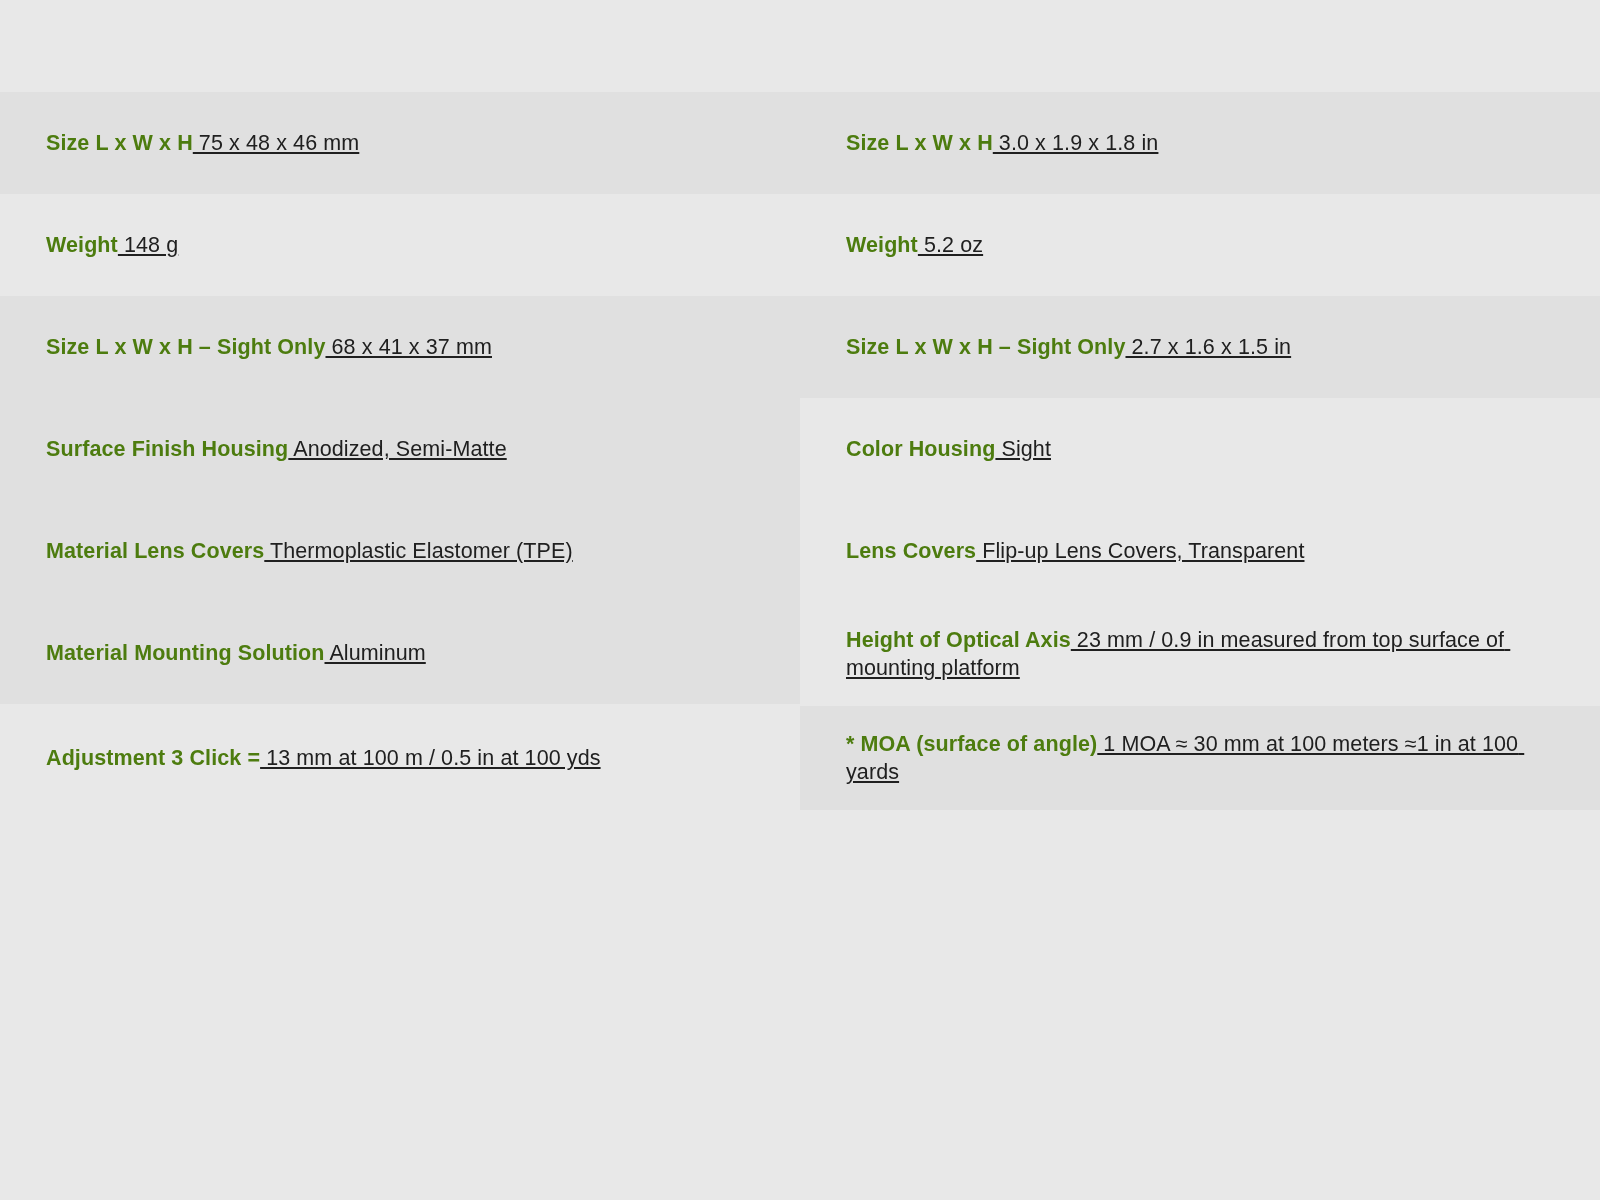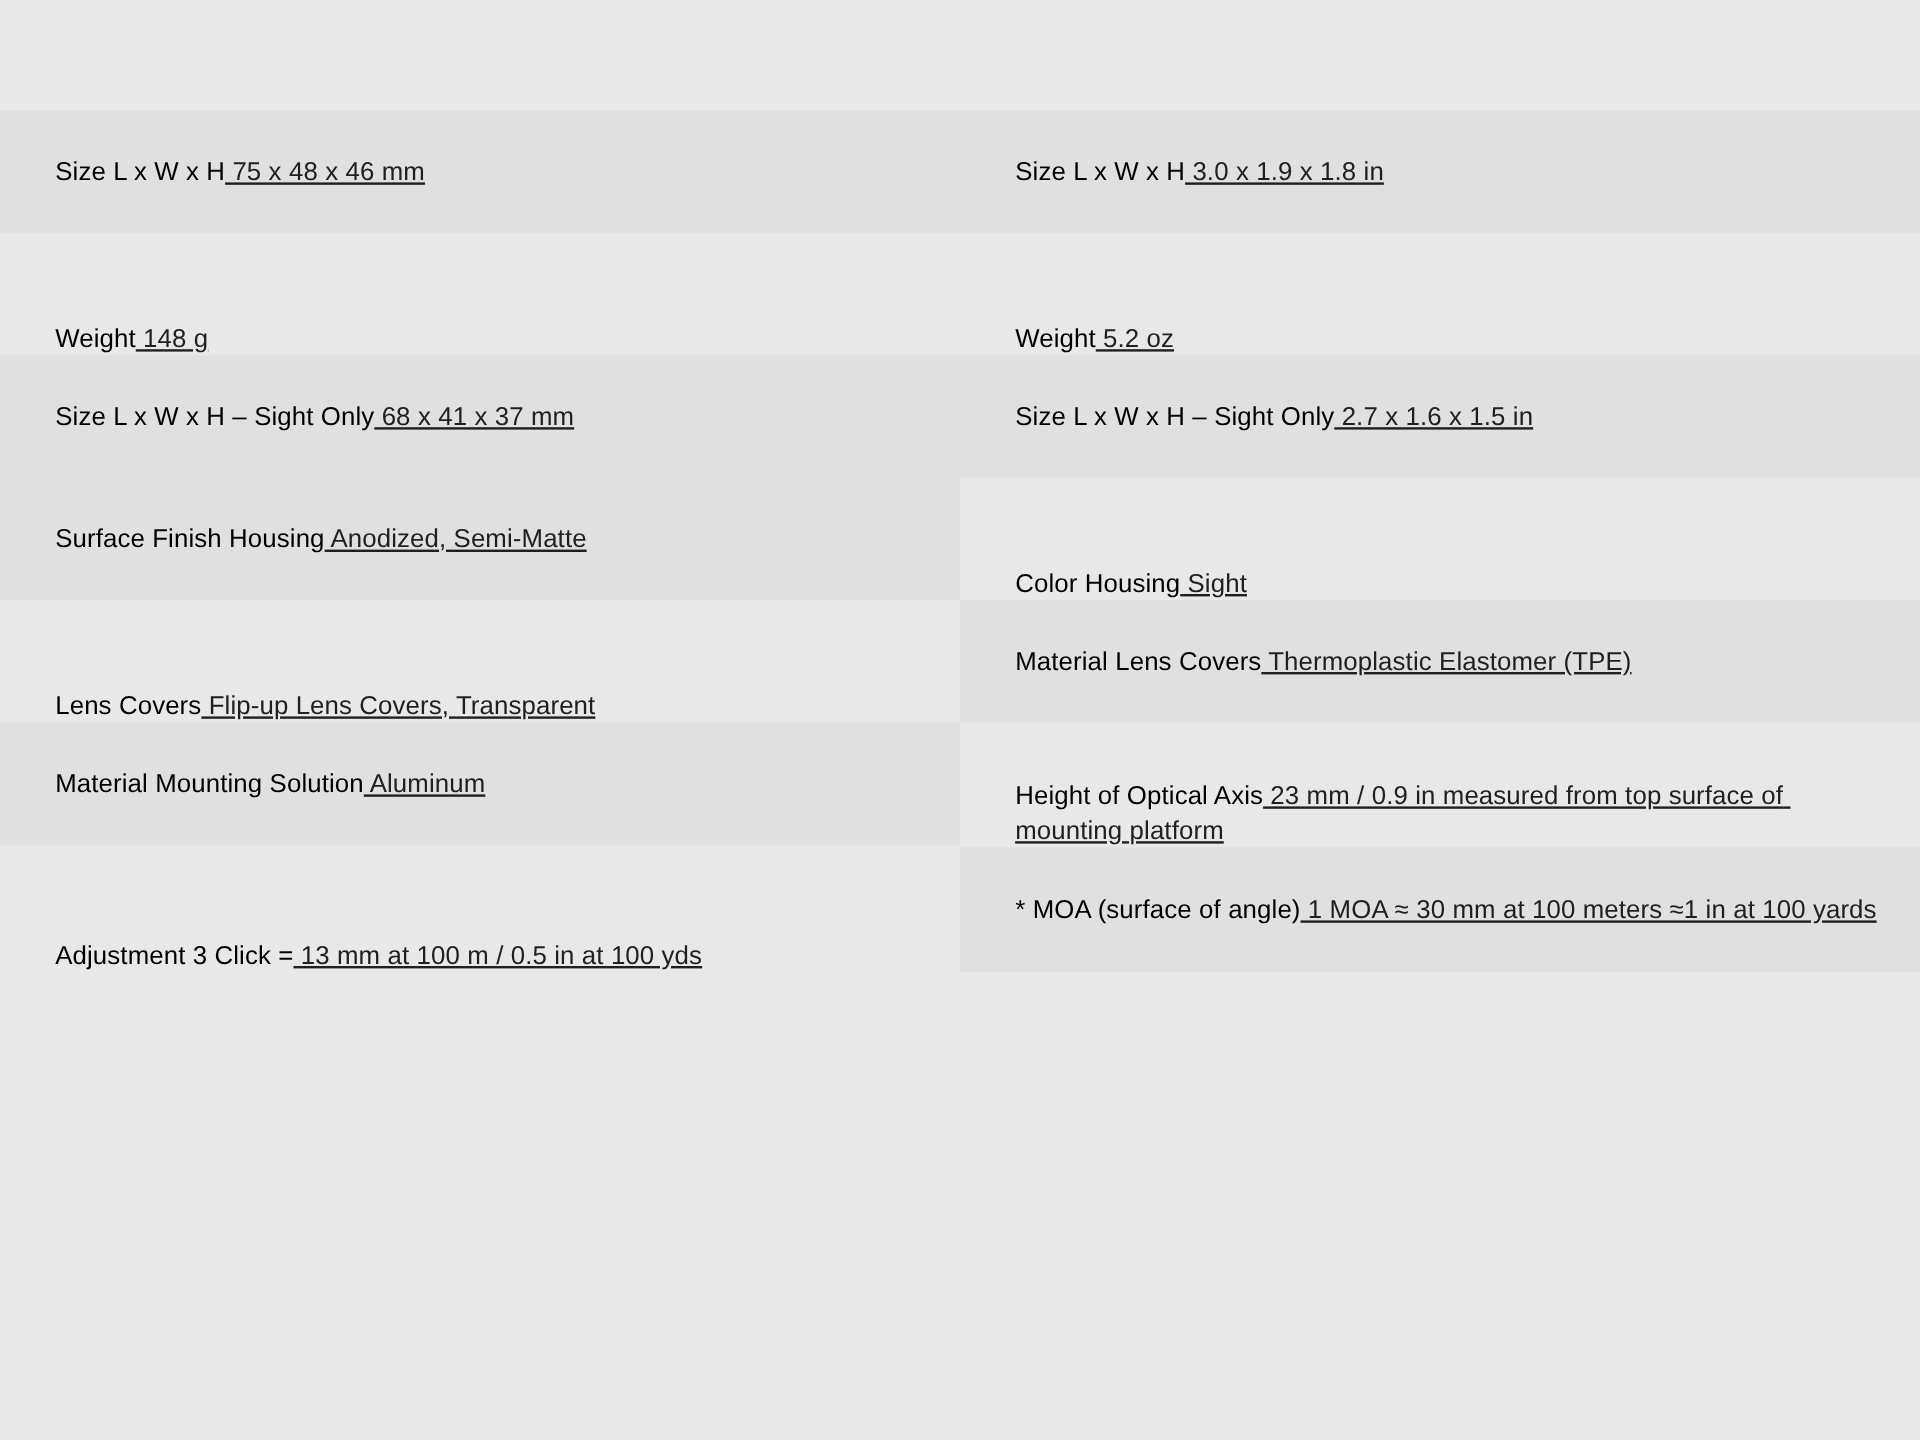--- a/index.html
+++ b/index.html
@@ -42,26 +42,25 @@
   }
 
   .cell.shaded-l {
     background: #e0e0e0;
   }
   .cell.shaded-r {
     background: #e0e0e0;
   }
   .cell.plain {
     background: transparent;
-    align-items: flex-end;
   }
 
   .cell .label {
-    font-weight: normal;
-    color: #000000;
+    font-weight: bold;
+    color: #4d7c0f;
     white-space: pre-wrap;
   }
   .cell .value {
     font-weight: normal;
     color: #202020;
     white-space: pre-wrap;
     text-decoration: underline;
   }
 
   .cell-inner {
@@ -119,29 +118,29 @@
     <div class="cell-inner">
       <span class="label">Surface Finish Housing</span><span class="value"> Anodized, Semi-Matte</span>
     </div>
   </div>
 
   <div class="cell left plain h-std">
     <div class="cell-inner">
       <span class="label">Color Housing</span><span class="value"> Sight</span>
     </div>
   </div>
+  <div class="cell left shaded-l h-std">
+    <div class="cell-inner">
+      <span class="label">Material Lens Covers</span><span class="value"> Thermoplastic Elastomer (TPE)</span>
+    </div>
+  </div>
+
   <div class="cell plain h-std">
     <div class="cell-inner">
       <span class="label">Lens Covers</span><span class="value"> Flip-up Lens Covers, Transparent</span>
-    </div>
-  </div>
-
-  <div class="cell left shaded-l h-std">
-    <div class="cell-inner">
-      <span class="label">Material Lens Covers</span><span class="value"> Thermoplastic Elastomer (TPE)</span>
     </div>
   </div>
   <div class="cell shaded-r h-std">
     <div class="cell-inner">
       <span class="label">Material Mounting Solution</span><span class="value"> Aluminum</span>
     </div>
   </div>
 
   <div class="cell left plain h-tall">
     <div class="cell-inner">

